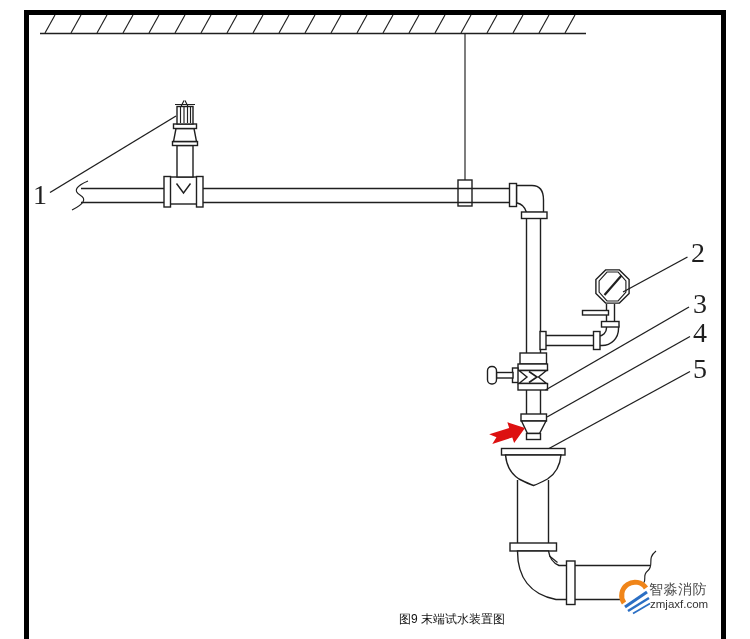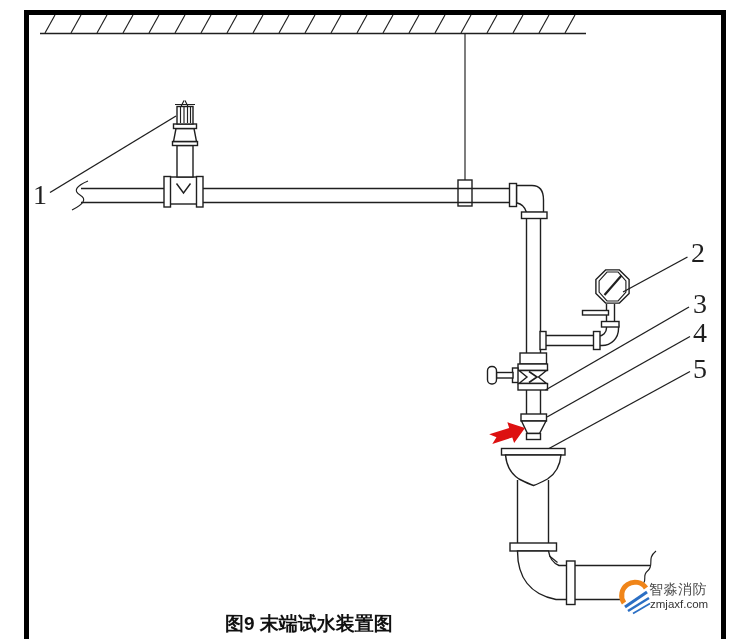--- a/index.html
+++ b/index.html
@@ -26,22 +26,22 @@
   .callout{font-family:"Liberation Serif","DejaVu Serif",serif;font-size:28px;fill:var(--line);}
   .wm-brand{
     position:absolute;left:649px;top:581px;font-size:14px;font-weight:500;
     color:var(--watermark-text);letter-spacing:0.5px;white-space:nowrap;
   }
   .wm-url{
     position:absolute;left:650px;top:598px;font-size:11.5px;font-weight:normal;
     color:var(--watermark-url);white-space:nowrap;
   }
   .caption{
-    position:absolute;left:225px;top:611px;width:280px;text-align:left;
-    font-size:19px;font-weight:bold;color:var(--caption-text);white-space:nowrap;
+    position:absolute;left:225px;top:611px;width:280px;text-align:right;
+    font-size:12px;font-weight:normal;color:var(--caption-text);white-space:nowrap;
   }
 </style>
 </head>
 <body>
 
 <div id="stage">
 
   <svg width="750" height="639" viewBox="0 0 750 639">
     <defs>
       <pattern id="hatch" width="26" height="20" patternUnits="userSpaceOnUse" x="42" y="14">

